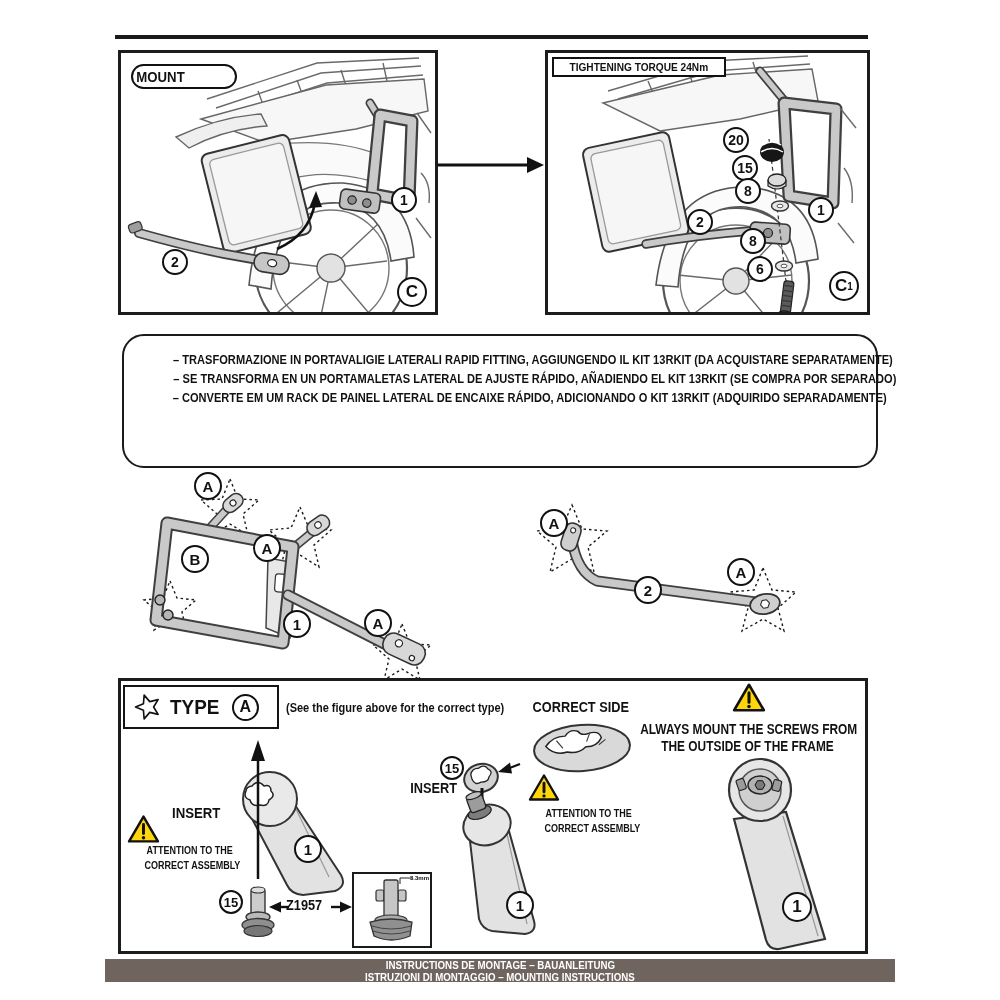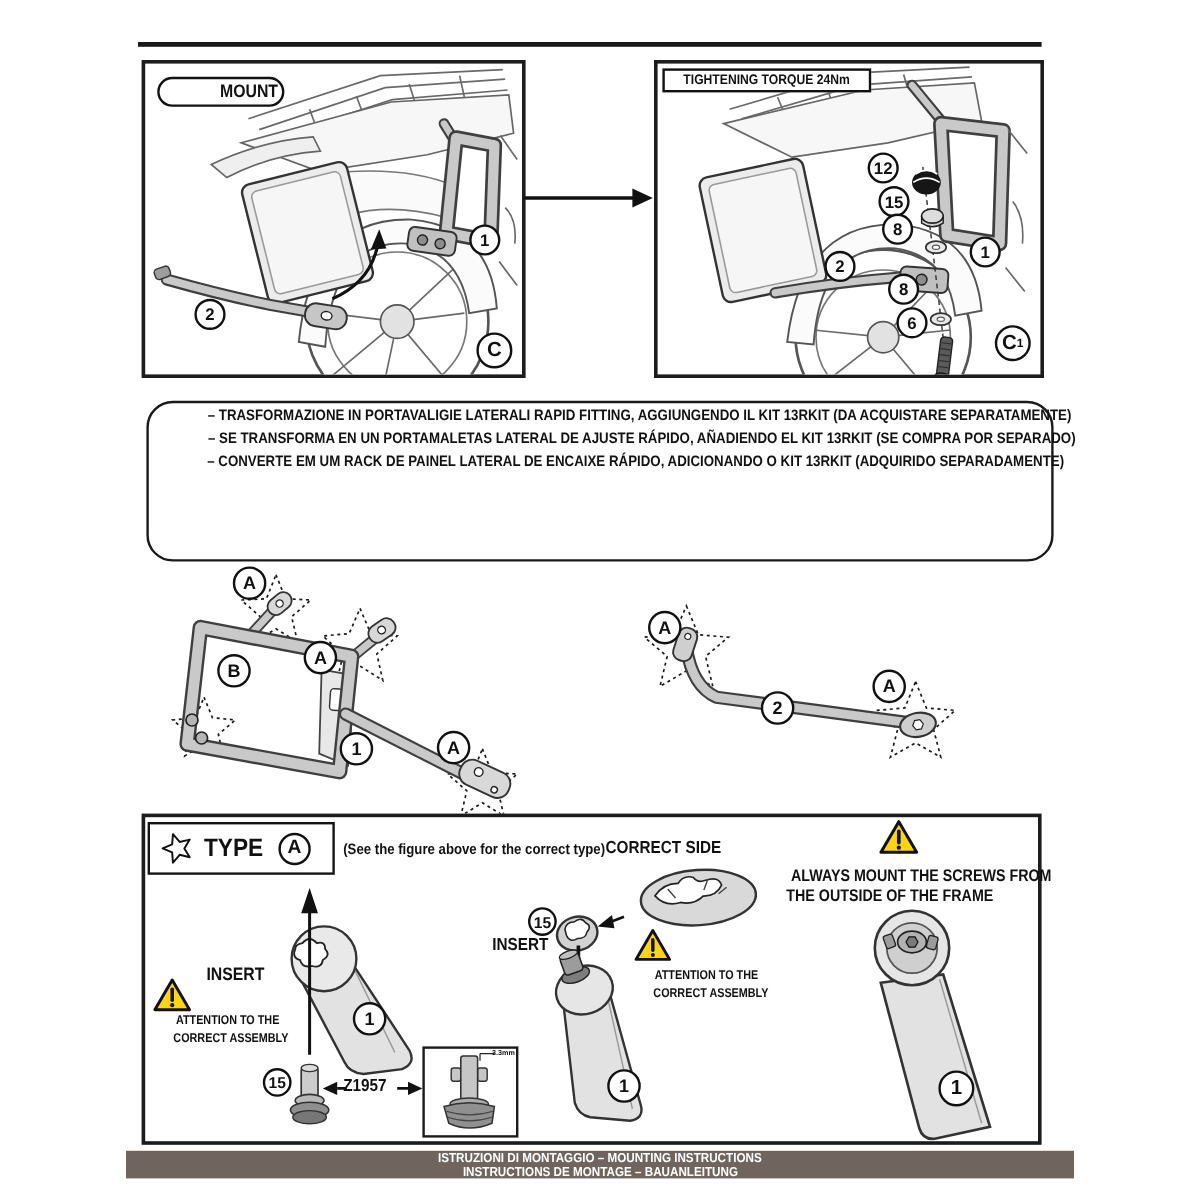--- a/index.html
+++ b/index.html
@@ -15,26 +15,26 @@
   .c28{width:28px;height:28px;font-size:15px}
   .c30{width:30px;height:30px;font-size:17px}
   .cond{transform:scaleX(.88);transform-origin:50% 50%;white-space:nowrap}
   .condL{transform:scaleX(.88);transform-origin:0 50%;white-space:nowrap;display:inline-block}
   .tube-o{fill:none;stroke:#3f3f3f;stroke-linejoin:round;stroke-linecap:round}
   .tube-i{fill:none;stroke:#c9c9c9;stroke-linejoin:round;stroke-linecap:round}
   .star-dot{fill:none;stroke:#1a1a1a;stroke-width:1.4;stroke-dasharray:2.5 3}
   .line{fill:none;stroke:#6a6a6a;stroke-width:1.4}
   .top-rule{position:absolute;left:115px;top:35px;width:753px;height:3.5px;background:#1a1a1a}
   .badge-oval{position:absolute;left:10px;top:11px;width:106px;height:25px;border:2.5px solid #111;
-              border-radius:14px;display:flex;align-items:center;justify-content:flex-end;
+              border-radius:14px;display:flex;align-items:center;justify-content:flex-start;
               font-weight:700;font-size:15px;background:#fff;z-index:5;box-sizing:border-box}
   .badge-rect{position:absolute;left:4px;top:4px;height:20px;padding:0 6px;border:2.5px solid #111;
               display:flex;align-items:center;font-weight:700;font-size:11.5px;background:#fff;z-index:5;box-sizing:border-box}
   .notes-box{position:absolute;left:122px;top:334px;width:756px;height:134px;border:2.5px solid #1a1a1a;
-             border-radius:22px;box-sizing:border-box;padding-top:1px;background:#fff}
+             border-radius:22px;box-sizing:border-box;padding-top:15px;background:#fff}
   .note-line{height:19.2px;line-height:19.2px;text-align:center;font-weight:700;font-size:12.6px}
   .type-box{position:absolute;left:123px;top:685px;width:156px;height:44px;border:2.5px solid #141414;
             background:#fff;display:flex;align-items:center;gap:7px;padding-left:8px;box-sizing:border-box;z-index:5}
   .type-word{font-weight:700;font-size:21px;transform:scaleX(.9);transform-origin:0 50%}
   .type-circle{width:27px;height:27px;border:2.5px solid #111;border-radius:50%;display:flex;
                align-items:center;justify-content:center;font-weight:700;font-size:16px;box-sizing:border-box}
   .lbl{position:absolute;font-weight:700;z-index:4}
   .footer-bar{position:absolute;left:105px;top:959px;width:790px;height:23px;background:#6F655E;
               overflow:hidden;padding-top:1px;box-sizing:border-box;z-index:7}
   .footer-line{color:#fff;font-weight:700;font-size:10.8px;line-height:11.5px;text-align:center}
@@ -178,21 +178,21 @@
     </g>
     <g transform="rotate(7 239 246)">
       <rect x="234" y="228" width="10" height="34" rx="3" fill="#5a5a5a" stroke="#222" stroke-width="1.2"></rect>
       <path d="M235,233 h8 M235,238 h8 M235,243 h8 M235,248 h8 M235,253 h8" stroke="#2e2e2e" stroke-width="1"></path>
       <ellipse cx="239" cy="262" rx="7" ry="4" fill="#3a3a3a" stroke="#111" stroke-width="1"></ellipse>
     </g>
     <path class="line" d="M292,55 L308,75 M296,115 Q306,128 304,150 M290,170 L306,190"></path>
   </svg>
 </div>
 <div class="callout c26" style="left:723px;top:127px">
-    <span>12</span>
+    <span>20</span>
   </div>
 <div class="callout c26" style="left:732px;top:155px">
     <span>15</span>
   </div>
 <div class="callout c26" style="left:735px;top:178px">
     <span>8</span>
   </div>
 <div class="callout c26" style="left:687px;top:209px">
     <span>2</span>
   </div>
@@ -373,28 +373,28 @@
   <svg width="30" height="30" viewBox="-1.2 -1.2 2.4 2.4">
     <polygon points="0,-1 0.264,-0.364 0.951,-0.309 0.428,0.139 0.588,0.809 0,0.45 -0.588,0.809 -0.428,0.139 -0.951,-0.309 -0.264,-0.364" fill="#fff" stroke="#111" stroke-width="0.13" stroke-linejoin="round" transform="rotate(-18)"></polygon>
   </svg>
   <span class="type-word">TYPE</span>
   <span class="type-circle">
       <span>A</span>
     </span>
 </div>
 
 <div class="lbl" style="left:286px;top:701px;font-size:12.5px"><span class="condL">(See the figure above for the correct type)</span></div>
-<div class="lbl" style="left:498px;top:699px;width:165px;text-align:left;font-size:14.5px"><span class="cond" style="display:inline-block">CORRECT SIDE</span></div>
+<div class="lbl" style="left:498px;top:699px;width:165px;text-align:center;font-size:14.5px"><span class="cond" style="display:inline-block">CORRECT SIDE</span></div>
 
 <svg class="abs" style="left:732px;top:682px;z-index:5" width="34" height="31" viewBox="0 0 40 36">
   <polygon points="20,3 37.5,33 2.5,33" fill="#FFD60B" stroke="#111" stroke-width="3" stroke-linejoin="round"></polygon>
   <path d="M20,12.5 L20,23.5" stroke="#111" stroke-width="3.6" stroke-linecap="round"></path>
   <circle cx="20" cy="28.5" r="2.1" fill="#111"></circle>
 </svg>
-<div class="lbl" style="left:640px;top:721px;width:228px;text-align:left;font-size:14px;line-height:17px">
+<div class="lbl" style="left:621px;top:721px;width:228px;text-align:right;font-size:14px;line-height:17px">
   <div><span class="cond" style="display:inline-block;transform:scaleX(.85)">ALWAYS MOUNT THE SCREWS FROM</span></div>
   <div><span class="cond" style="display:inline-block;transform:scaleX(.85)">THE OUTSIDE OF THE FRAME</span></div>
 </div>
 
 <svg class="abs" style="left:127px;top:814px;z-index:5" width="33" height="30" viewBox="0 0 40 36">
   <polygon points="20,3 37.5,33 2.5,33" fill="#FFD60B" stroke="#111" stroke-width="3" stroke-linejoin="round"></polygon>
   <path d="M20,12.5 L20,23.5" stroke="#111" stroke-width="3.6" stroke-linecap="round"></path>
   <circle cx="20" cy="28.5" r="2.1" fill="#111"></circle>
 </svg>
 <div class="lbl" style="left:172px;top:804px;width:60px;font-size:15px"><span class="condL">INSERT</span></div>
@@ -438,15 +438,15 @@
     <span>1</span>
   </div>
 <div class="callout c28" style="left:506px;top:891px">
     <span>1</span>
   </div>
 <div class="callout c30" style="left:782px;top:892px">
     <span>1</span>
   </div>
 
 <div class="footer-bar">
+  <div class="footer-line"><span class="cond" style="display:inline-block;transform:scaleX(.9)">INSTRUCTIONS DE MONTAGE – BAUANLEITUNG</span></div>
   <div class="footer-line"><span class="cond" style="display:inline-block;transform:scaleX(.9)">ISTRUZIONI DI MONTAGGIO  –  MOUNTING INSTRUCTIONS</span></div>
-  <div class="footer-line"><span class="cond" style="display:inline-block;transform:scaleX(.9)">INSTRUCTIONS DE MONTAGE – BAUANLEITUNG</span></div>
 </div>
 
 </body></html>

